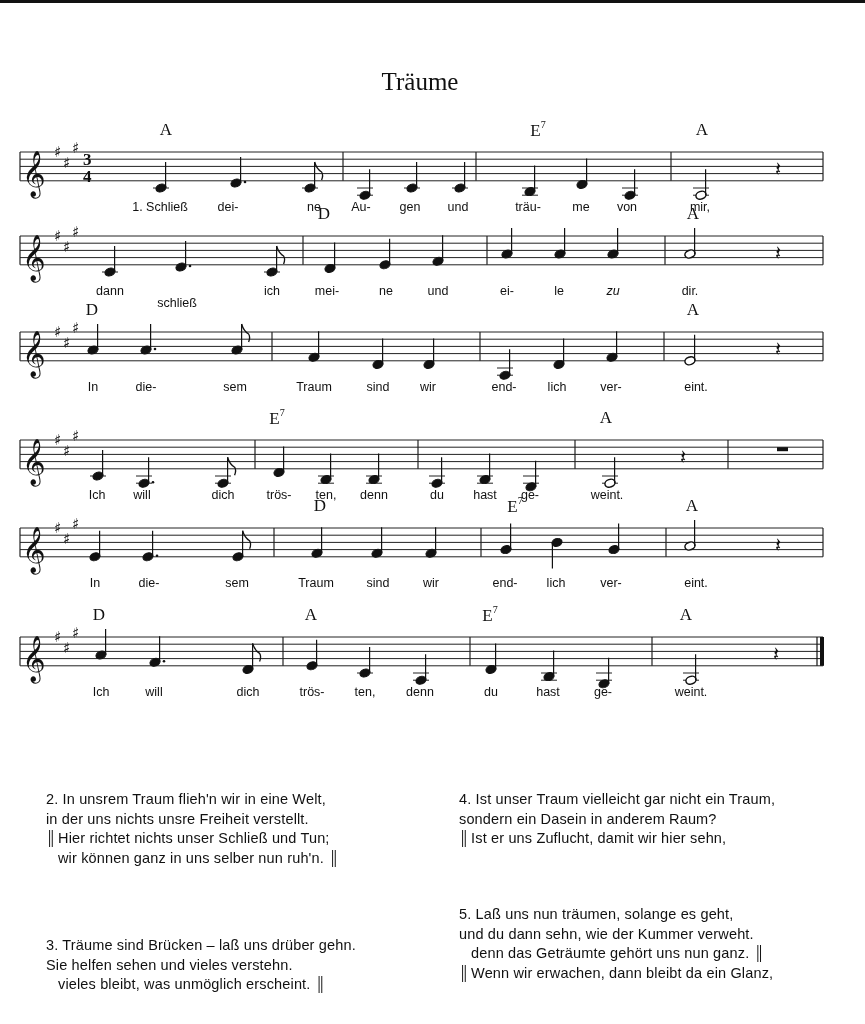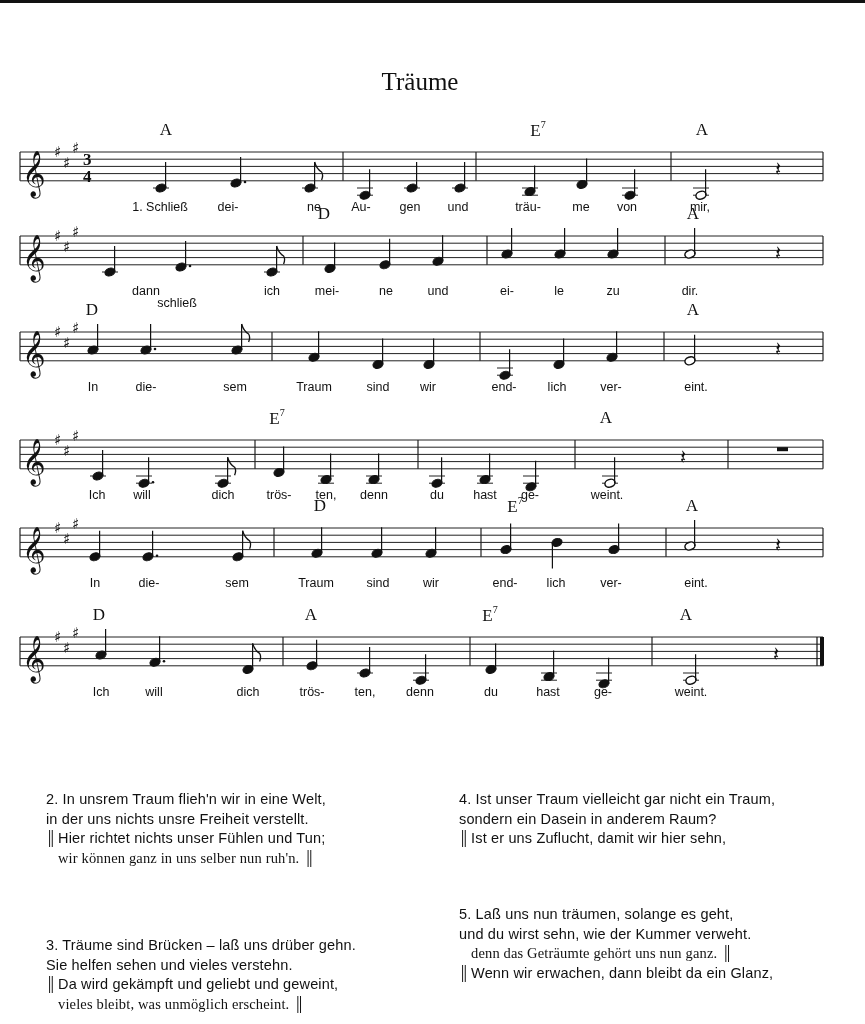--- a/index.html
+++ b/index.html
@@ -9,21 +9,21 @@
   .title { position: absolute; top: 68px; left: 0; width: 840px; text-align: center;
            font-family: "Liberation Serif", serif; font-size: 25px; color: #111; }
   .system { position: absolute; left: 0; width: 865px; }
   .system svg { position: absolute; left: 0; top: 0; overflow: visible; }
   .chord { position: absolute; font-family: "Liberation Serif", serif; font-size: 17px;
            transform: translateX(-50%); white-space: nowrap; }
   .chord sup { font-size: 10px; position: relative; top: -1px; }
   .lyric { position: absolute; font-size: 12.5px; transform: translateX(-50%); white-space: nowrap; }
   .verse { position: absolute; font-size: 14.5px; line-height: 19.5px; letter-spacing: 0.15px; }
   .verse .line { white-space: nowrap; }
-  .verse .indent { padding-left: 12px; font-family: Liberation Serif, serif; }
+  .verse .indent { padding-left: 12px; }
   .rep { display: inline-block; font-weight: bold; font-size: 14px; margin-right: 2px; }
 </style>
 </head>
 <body>
 
 <div class="top-rule"></div>
 <div class="title">Träume</div>
 
 <div id="score">
     <div class="system" style="top: 112px; height: 100px;">
@@ -171,29 +171,29 @@
           <line x1="617.6" x2="617.6" y1="58" y2="32" stroke="#111" stroke-width="1.2"></line>
         </g>
         <g>
           <ellipse cx="690" cy="58" rx="5.2" ry="3.8" transform="rotate(-20 690 58)" fill="#fff" stroke="#111" stroke-width="1.5"></ellipse>
           <line x1="694.6" x2="694.6" y1="58" y2="32" stroke="#111" stroke-width="1.2"></line>
         </g>
         <text x="775" y="63.6" font-size="20" font-family="DejaVu Sans, sans-serif" fill="#111">𝄽</text>
       </svg>
       <div class="chord" style="left: 324px; top: 8px;"><span>D</span></div>
       <div class="chord" style="left: 693px; top: 8px;"><span>A</span></div>
-      <div class="lyric" style="left: 110px; top: 88px; margin-left: 36px;">dann</div>
+      <div class="lyric" style="left: 110px; top: 88px;">dann</div>
       <div class="lyric" style="left: 177px; top: 88px; margin-top: 12px;">schließ</div>
       <div class="lyric" style="left: 272px; top: 88px;">ich</div>
       <div class="lyric" style="left: 327px; top: 88px;">mei-</div>
       <div class="lyric" style="left: 386px; top: 88px;">ne</div>
       <div class="lyric" style="left: 438px; top: 88px;">und</div>
       <div class="lyric" style="left: 507px; top: 88px;">ei-</div>
       <div class="lyric" style="left: 559px; top: 88px;">le</div>
-      <div class="lyric" style="left: 613px; top: 88px;">zu</div>
+      <div class="lyric" style="left: 613px; top: 88px; font-style: italic;">zu</div>
       <div class="lyric" style="left: 690px; top: 88px;">dir.</div>
     </div>
     <div class="system" style="top: 292px; height: 100px;">
       <svg width="865" height="100">
         <line x1="20" x2="823" y1="40" y2="40" stroke="#222" stroke-width="1"></line>
         <line x1="20" x2="823" y1="47.2" y2="47.2" stroke="#222" stroke-width="1"></line>
         <line x1="20" x2="823" y1="54.4" y2="54.4" stroke="#222" stroke-width="1"></line>
         <line x1="20" x2="823" y1="61.6" y2="61.6" stroke="#222" stroke-width="1"></line>
         <line x1="20" x2="823" y1="68.8" y2="68.8" stroke="#222" stroke-width="1"></line>
         <line x1="20" x2="20" y1="40" y2="68.8" stroke="#222" stroke-width="1.2"></line>
@@ -513,33 +513,32 @@
       <div class="lyric" style="left: 491px; top: 88px;">du</div>
       <div class="lyric" style="left: 548px; top: 88px;">hast</div>
       <div class="lyric" style="left: 603px; top: 88px;">ge-</div>
       <div class="lyric" style="left: 691px; top: 88px;">weint.</div>
     </div>
   </div>
 <div id="verses">
     <div class="verse" style="left: 46px; top: 790px;">
       <div class="line"><span>2. In unsrem Traum flieh'n wir in eine Welt,</span></div>
       <div class="line"><span>in der uns nichts unsre Freiheit verstellt.</span></div>
-      <div class="line"><span class="rep">║</span><span>Hier richtet nichts unser Fühlen und Tun;</span></div>
+      <div class="line"><span class="rep">║</span><span>Hier richtet nichts unser Schließ und Tun;</span></div>
       <div class="line indent"><span>wir können ganz in uns selber nun ruh'n.</span><span class="rep" style="margin-left: 5px;">║</span></div>
     </div>
     <div class="verse" style="left: 459px; top: 790px;">
       <div class="line"><span>4. Ist unser Traum vielleicht gar nicht ein Traum,</span></div>
       <div class="line"><span>sondern ein Dasein in anderem Raum?</span></div>
       <div class="line"><span class="rep">║</span><span>Ist er uns Zuflucht, damit wir hier sehn,</span></div>
     </div>
     <div class="verse" style="left: 46px; top: 905px; margin-top: 31px;">
       <div class="line"><span>3. Träume sind Brücken – laß uns drüber gehn.</span></div>
       <div class="line"><span>Sie helfen sehen und vieles verstehn.</span></div>
-      <div class="line"><span class="rep">║</span><span>Da wird gekämpft und geliebt und geweint,</span></div>
       <div class="line indent"><span>vieles bleibt, was unmöglich erscheint.</span><span class="rep" style="margin-left: 5px;">║</span></div>
     </div>
     <div class="verse" style="left: 459px; top: 905px;">
       <div class="line"><span>5. Laß uns nun träumen, solange es geht,</span></div>
-      <div class="line"><span>und du wirst sehn, wie der Kummer verweht.</span></div>
+      <div class="line"><span>und du dann sehn, wie der Kummer verweht.</span></div>
       <div class="line indent"><span>denn das Geträumte gehört uns nun ganz.</span><span class="rep" style="margin-left: 5px;">║</span></div>
       <div class="line"><span class="rep">║</span><span>Wenn wir erwachen, dann bleibt da ein Glanz,</span></div>
     </div>
   </div>
 
 </body></html>

